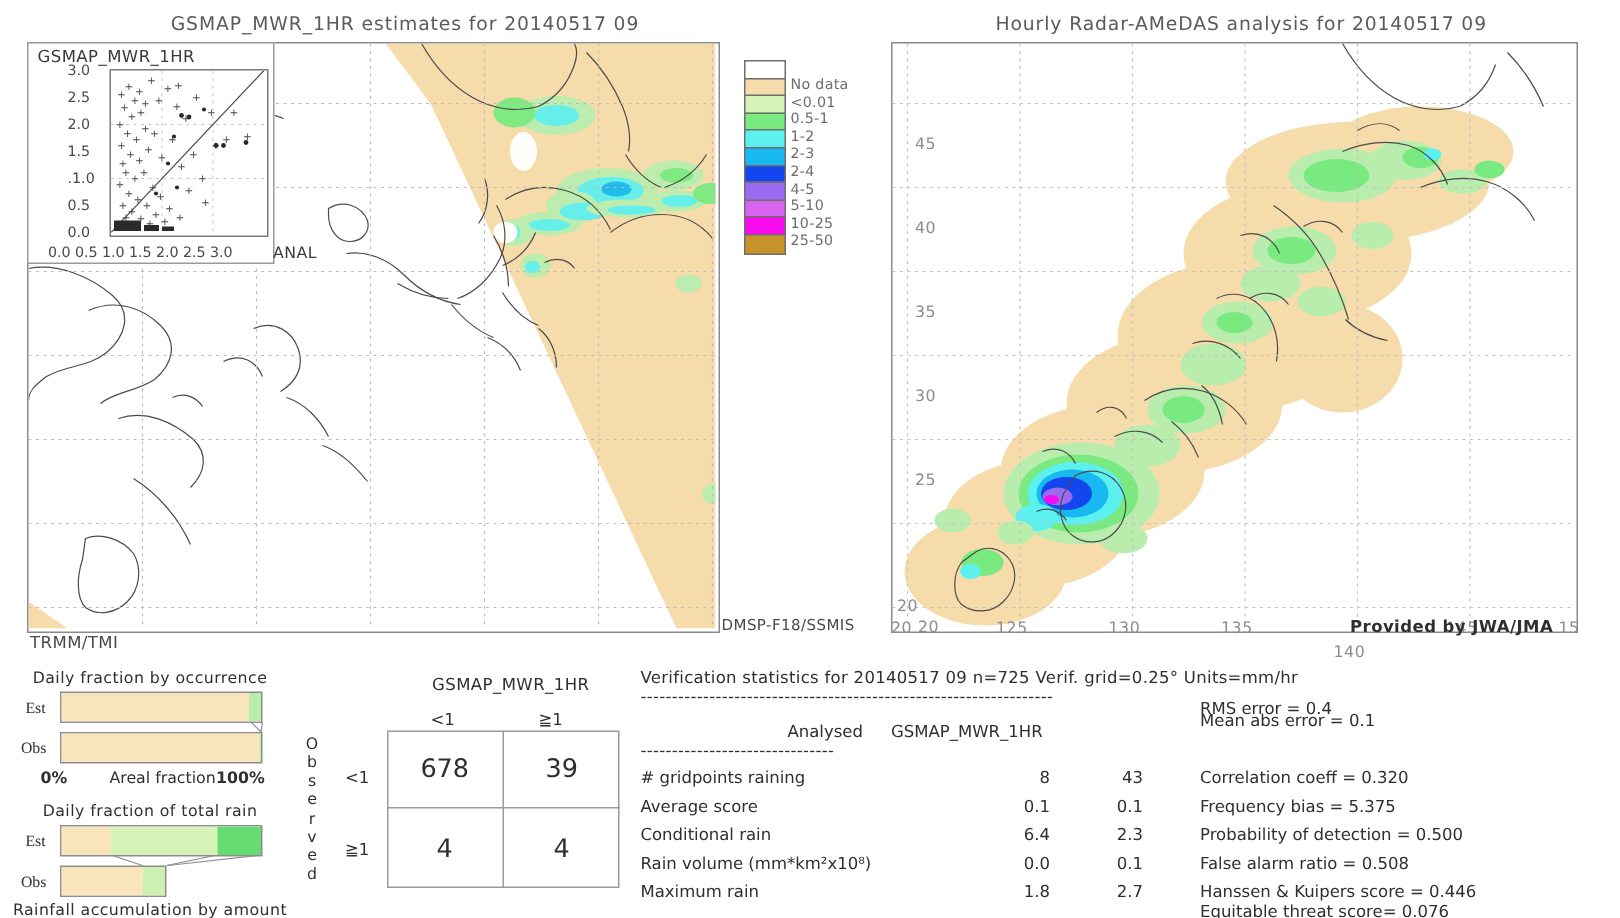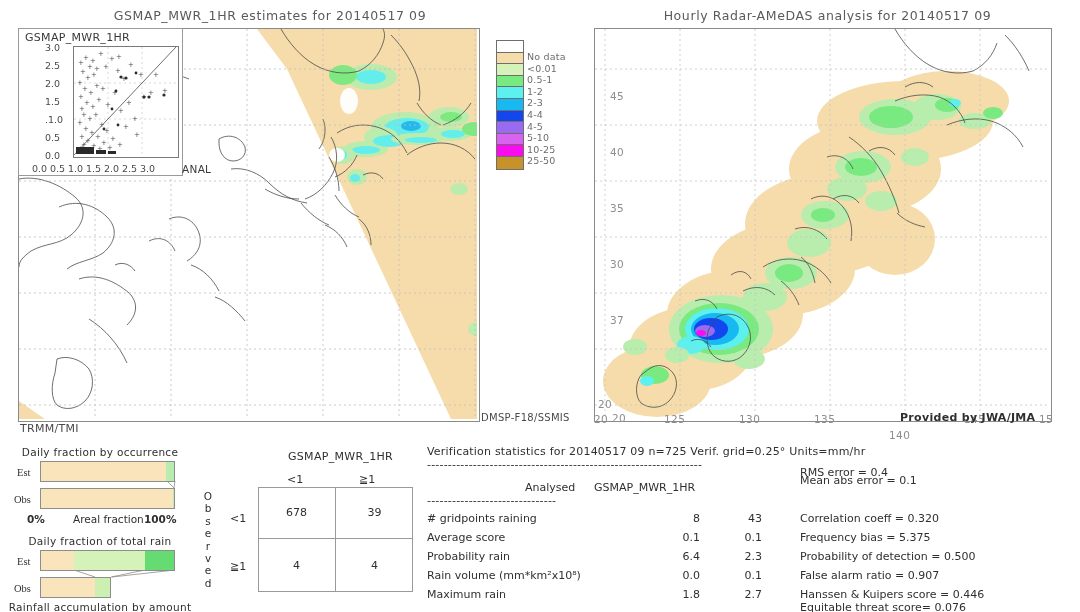--- a/index.html
+++ b/index.html
@@ -75,21 +75,21 @@
 
   
   .ct-title{
     position:absolute;font-size:11px;color:#2f2f2f;letter-spacing:.3px;white-space:nowrap;
   }
   .ct-colhead{position:absolute;font-size:11px;color:#2f2f2f;white-space:nowrap;}
   .ct-rowhead{position:absolute;font-size:11px;color:#2f2f2f;white-space:nowrap;}
   .ct-obs{position:absolute;font-size:10.5px;color:#2f2f2f;line-height:12.4px;text-align:center;}
   .ct-grid{position:absolute;border:1px solid #9a9a9a;box-sizing:border-box;}
   .ct-cell{position:absolute;box-sizing:border-box;display:flex;align-items:center;justify-content:center;
-    font-size:11px;color:#2f2f2f;}
+    font-size:17px;color:#2f2f2f;}
   .ct-vline{position:absolute;width:0;border-left:1px solid #9a9a9a;}
   .ct-hline{position:absolute;height:0;border-top:1px solid #9a9a9a;}
 
   
   .vs-head{position:absolute;font-size:11px;color:#2f2f2f;white-space:nowrap;letter-spacing:.2px;}
   .vs-dash{position:absolute;font-size:11px;color:#2f2f2f;white-space:nowrap;overflow:hidden;
     letter-spacing:.2px;}
   .vs-colhead{position:absolute;font-size:11px;color:#2f2f2f;white-space:nowrap;}
   .vs-lab{position:absolute;font-size:11px;color:#2f2f2f;white-space:nowrap;}
   .vs-num{position:absolute;font-size:11px;color:#2f2f2f;white-space:nowrap;text-align:right;}
@@ -323,21 +323,21 @@
   <div class="legend-row">
     <div class="legend-sw" style="background:#5cf0ef;border-top:1px solid #6e6e6e;"></div>
     <div class="legend-lab">1-2</div>
   </div>
   <div class="legend-row">
     <div class="legend-sw" style="background:#18b8f0;border-top:1px solid #6e6e6e;"></div>
     <div class="legend-lab">2-3</div>
   </div>
   <div class="legend-row">
     <div class="legend-sw" style="background:#1346ef;border-top:1px solid #6e6e6e;"></div>
-    <div class="legend-lab">4-4</div>
+    <div class="legend-lab">2-4</div>
   </div>
   <div class="legend-row">
     <div class="legend-sw" style="background:#9a6af0;border-top:1px solid #6e6e6e;"></div>
     <div class="legend-lab">4-5</div>
   </div>
   <div class="legend-row">
     <div class="legend-sw" style="background:#d863ef;border-top:1px solid #6e6e6e;"></div>
     <div class="legend-lab">5-10</div>
   </div>
   <div class="legend-row">
@@ -449,21 +449,21 @@
         <line x1="0" y1="376" x2="454" y2="376"></line>
       </g>
     </g>
   </svg>
 </div>
 
 <div class="axlabel" style="left:610px;top:90px;">45</div>
 <div class="axlabel" style="left:610px;top:146px;">40</div>
 <div class="axlabel" style="left:610px;top:202px;">35</div>
 <div class="axlabel" style="left:610px;top:258px;">30</div>
-<div class="axlabel" style="left:610px;top:314px;">37</div>
+<div class="axlabel" style="left:610px;top:314px;">25</div>
 <div class="axlabel" style="left:598px;top:398px;">20</div>
 <div class="axlabel" style="left:612px;top:412px;">20</div>
 
 <div class="axlabel" style="left:594px;top:413px;">20</div>
 <div class="axlabel" style="left:664px;top:413px;">125</div>
 <div class="axlabel" style="left:739px;top:413px;">130</div>
 <div class="axlabel" style="left:814px;top:413px;">135</div>
 <div class="axlabel" style="left:889px;top:413px;margin-top:16px;">140</div>
 <div class="axlabel" style="left:964px;top:413px;">145</div>
 <div class="axlabel" style="left:1039px;top:413px;">15</div>
@@ -540,32 +540,32 @@
 <div class="vs-dash" style="left:427px;top:494px;width:340px;">-------------------------------</div>
 
 <div class="vs-lab" style="left:427px;top:512px;"># gridpoints raining</div>
 <div class="vs-num" style="left:660px;top:512px;width:40px;">8</div>
 <div class="vs-num" style="left:722px;top:512px;width:40px;">43</div>
 
 <div class="vs-lab" style="left:427px;top:531px;">Average score</div>
 <div class="vs-num" style="left:660px;top:531px;width:40px;">0.1</div>
 <div class="vs-num" style="left:722px;top:531px;width:40px;">0.1</div>
 
-<div class="vs-lab" style="left:427px;top:550px;">Probability rain</div>
+<div class="vs-lab" style="left:427px;top:550px;">Conditional rain</div>
 <div class="vs-num" style="left:660px;top:550px;width:40px;">6.4</div>
 <div class="vs-num" style="left:722px;top:550px;width:40px;">2.3</div>
 
 <div class="vs-lab" style="left:427px;top:569px;">Rain volume (mm*km²x10⁸)</div>
 <div class="vs-num" style="left:660px;top:569px;width:40px;">0.0</div>
 <div class="vs-num" style="left:722px;top:569px;width:40px;">0.1</div>
 
 <div class="vs-lab" style="left:427px;top:588px;">Maximum rain</div>
 <div class="vs-num" style="left:660px;top:588px;width:40px;">1.8</div>
 <div class="vs-num" style="left:722px;top:588px;width:40px;">2.7</div>
 
 <div class="score-line" style="left:800px;top:474px;">Mean abs error = 0.1</div>
 <div class="score-line" style="left:800px;top:466px;">RMS error = 0.4</div>
 <div class="score-line" style="left:800px;top:512px;">Correlation coeff = 0.320</div>
 <div class="score-line" style="left:800px;top:531px;">Frequency bias = 5.375</div>
 <div class="score-line" style="left:800px;top:550px;">Probability of detection = 0.500</div>
-<div class="score-line" style="left:800px;top:569px;">False alarm ratio = 0.907</div>
+<div class="score-line" style="left:800px;top:569px;">False alarm ratio = 0.508</div>
 <div class="score-line" style="left:800px;top:588px;">Hanssen &amp; Kuipers score = 0.446</div>
 <div class="score-line" style="left:800px;top:601px;">Equitable threat score= 0.076</div>
 
 </body></html>

